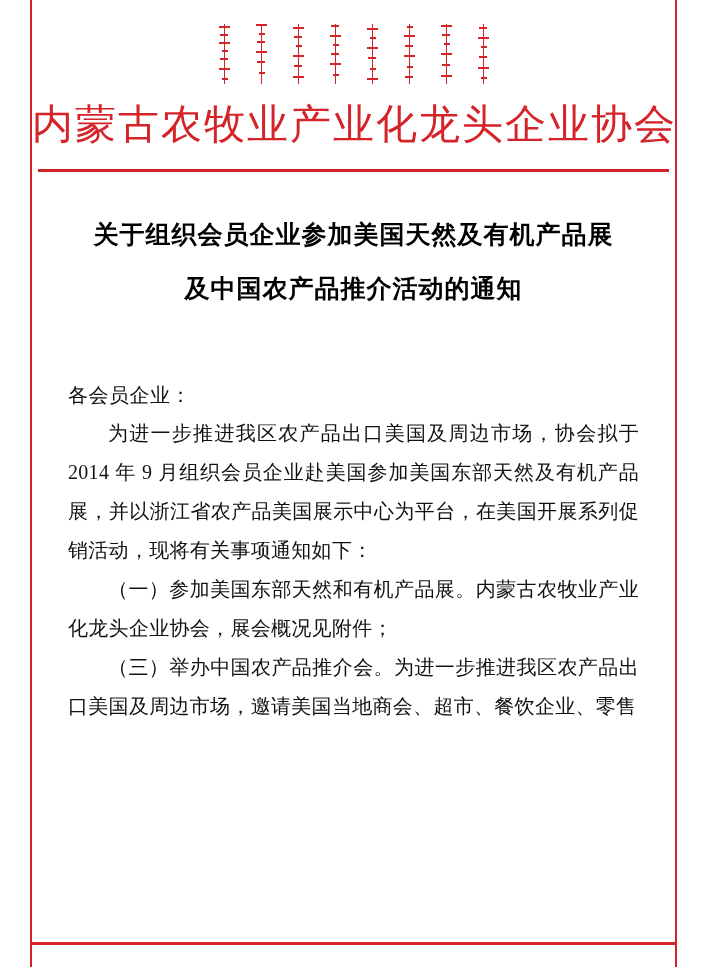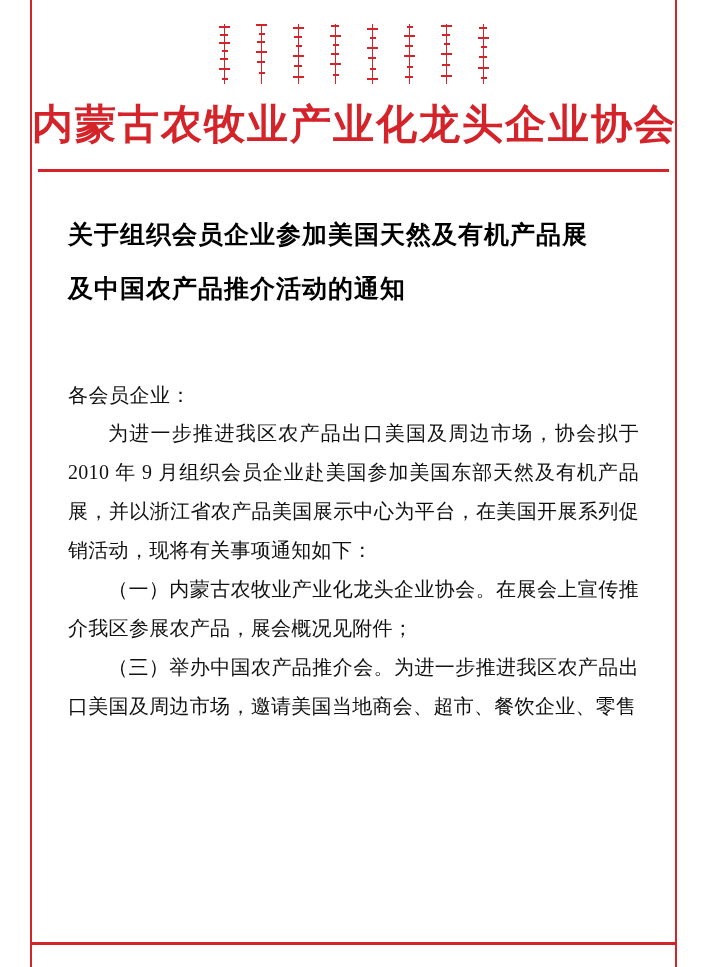--- a/index.html
+++ b/index.html
@@ -69,21 +69,21 @@
     width: 11px;
     height: 2px;
     background: #d5232a;
     display: block;
   }
   .mon-word i.w2 { width: 8px; left: 1px; }
   .mon-word i.w3 { width: 6px; left: 3px; }
 
   .org-title {
     font-family: "Liberation Serif", serif;
-    font-weight: bold;
+    font-weight: normal;
     font-size: 41px;
     letter-spacing: 2px;
     color: #d5232a;
     margin-top: 6px;
     line-height: 1.1;
     white-space: nowrap;
     text-align: right;
   }
 
   .head-rule {
@@ -91,21 +91,21 @@
     background: #d5232a;
     margin: 22px 6px 0 6px;
   }
 
   
   .doc {
     padding: 0 36px;
   }
 
   .doc-title {
-    text-align: left;
+    text-align: center;
     font-weight: bold;
     font-size: 25px;
     line-height: 2.15;
     letter-spacing: 1px;
     margin-top: 36px;
     color: #000;
   }
 
   .salutation {
     font-size: 20px;
@@ -227,20 +227,20 @@
 
   <div class="doc">
 
     <div class="doc-title">
       <div>关于组织会员企业参加美国天然及有机产品展</div>
       <div>及中国农产品推介活动的通知</div>
     </div>
 
     <div class="salutation">各会员企业：</div>
 
-    <p class="body-para indent2">为进一步推进我区农产品出口美国及周边市场，协会拟于 2010 年 9 月组织会员企业赴美国参加美国东部天然及有机产品展，并以浙江省农产品美国展示中心为平台，在美国开展系列促销活动，现将有关事项通知如下：</p>
-    <p class="body-para indent2">（一）内蒙古农牧业产业化龙头企业协会。在展会上宣传推介我区参展农产品，展会概况见附件；</p>
+    <p class="body-para indent2">为进一步推进我区农产品出口美国及周边市场，协会拟于 2014 年 9 月组织会员企业赴美国参加美国东部天然及有机产品展，并以浙江省农产品美国展示中心为平台，在美国开展系列促销活动，现将有关事项通知如下：</p>
+    <p class="body-para indent2">（一）参加美国东部天然和有机产品展。内蒙古农牧业产业化龙头企业协会，展会概况见附件；</p>
     <p class="body-para indent2">（三）举办中国农产品推介会。为进一步推进我区农产品出口美国及周边市场，邀请美国当地商会、超市、餐饮企业、零售</p>
 
   </div>
 </div>
 
 <div class="foot-rule"></div>
 
 </body></html>

